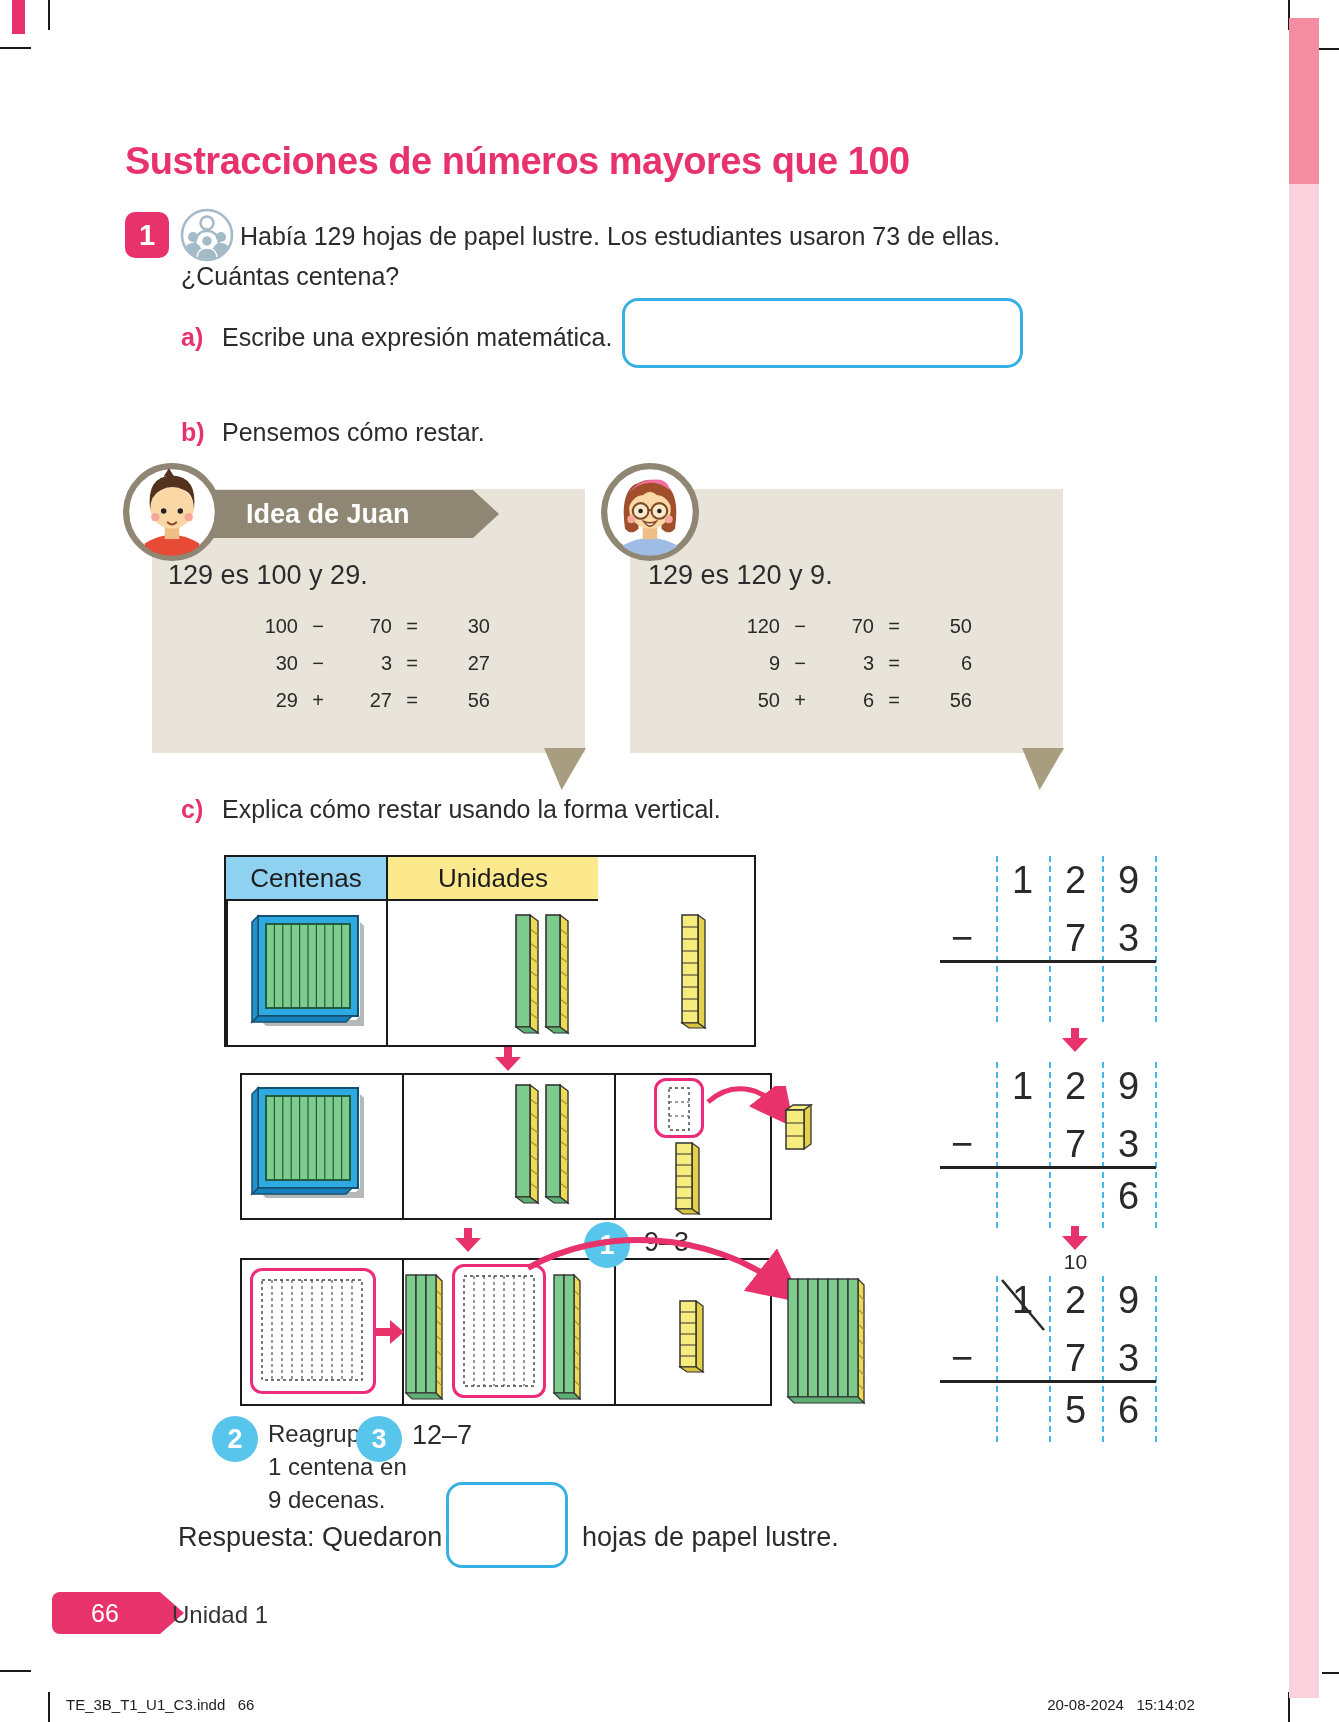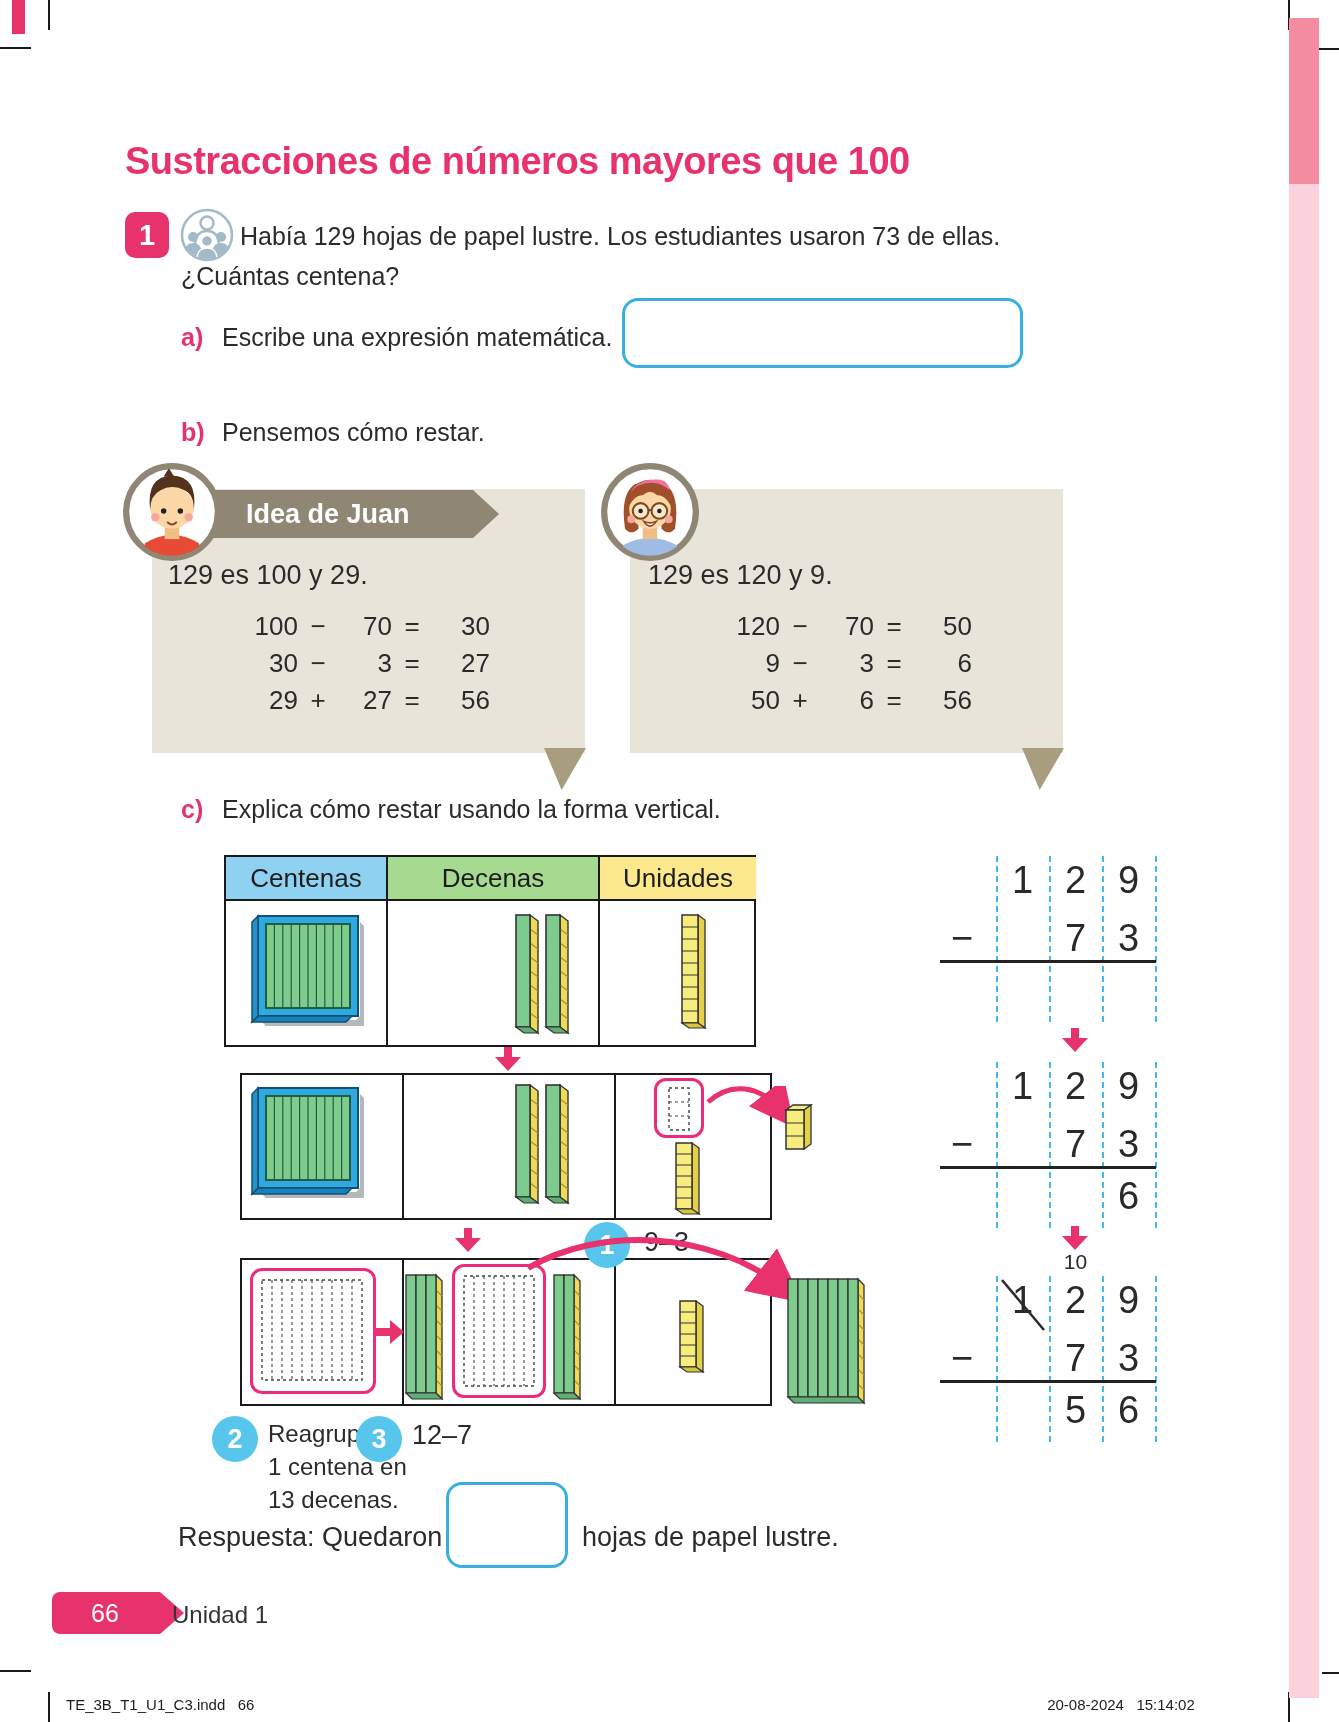--- a/index.html
+++ b/index.html
@@ -15,21 +15,21 @@
   .pink-label{color:#e8326c;font-weight:bold;font-size:25px;}
   .blue-box{border:3px solid #36b0e3;border-radius:16px;background:#fff;}
   .panel{background:#e8e4da;}
   .banner{height:48px;background:#8f8774;color:#fff;font-weight:bold;font-size:27px;
           display:flex;align-items:center;padding-left:42px;box-sizing:border-box;
           clip-path:polygon(0 0,calc(100% - 26px) 0,100% 50%,calc(100% - 26px) 100%,0 100%);
           border-radius:10px 0 0 10px;text-align:right;}
   .fold{width:42px;height:42px;background:#a89e7f;clip-path:polygon(0 0,100% 0,42% 100%);}
   .intro{font-size:27px;}
   .eq-row{display:grid;grid-template-columns:80px 40px 54px 40px 58px;height:37px;
-          font-size:26px;color:#2a2a2a;align-items:center;}
+          font-size:20px;color:#2a2a2a;align-items:center;}
   .eq-a,.eq-b,.eq-r{text-align:right;}
   .eq-op,.eq-eq{text-align:center;}
   .tgrid{position:absolute;border:2px solid #1a1a1a;box-sizing:border-box;display:grid;
          grid-template-columns:160px 212px 158px;background:#fff;}
   .th{display:flex;align-items:center;justify-content:center;font-size:26px;color:#1d1d1d;
       border-bottom:2px solid #1a1a1a;box-sizing:border-box;}
   .tc{box-sizing:border-box;}
   .bl{border-left:2px solid #1a1a1a;}
   .pinkbox{position:absolute;border:3px solid #ee2a7b;border-radius:12px;background:#fff;box-sizing:border-box;}
   .stepbadge{width:46px;height:46px;border-radius:50%;background:#57c5ec;color:#fff;
@@ -195,23 +195,20 @@
       <span class="eq-r">56</span>
   </div>
 
   <div class="abs pink-label" style="left:181px;top:795px">c)</div>
   <div class="abs body-txt" style="left:222px;top:795px">Explica cómo restar usando la forma vertical.</div>
 
   <div class="tgrid" style="left:224px;top:855px;width:532px;height:192px;grid-template-rows:44px 144px">
     <div class="th" style="background:#8fd1f1">
         <span>Centenas</span>
       </div>
-    <div class="th bl" style="background:#a6da90">
-        <span>Decenas</span>
-      </div>
     <div class="th bl" style="background:#fce98d">
         <span>Unidades</span>
       </div>
     <div class="tc"></div>
       <div class="tc bl"></div>
       <div class="tc bl"></div>
   </div>
 
   <div class="tgrid" style="left:240px;top:1073px;width:532px;height:147px">
     <div class="tc"></div>
@@ -363,21 +360,21 @@
     <rect x="52" y="3" width="10" height="118" fill="#7ecb8e" stroke="#333" stroke-width="1.4"></rect>
     <rect x="62" y="3" width="10" height="118" fill="#7ecb8e" stroke="#333" stroke-width="1.4"></rect>
     <polygon points="2,121 72,121 78,127 8,127" fill="#5fae74" stroke="#333" stroke-width="1.2"></polygon>
   </svg>
 
   <div class="abs stepbadge" style="left:212px;top:1416px">
     <span>2</span>
   </div>
   <div class="abs steptxt" style="left:268px;top:1420px">Reagrupa</div>
   <div class="abs steptxt" style="left:268px;top:1453px">1 centena en</div>
-  <div class="abs steptxt" style="left:268px;top:1486px">13 decenas.</div>
+  <div class="abs steptxt" style="left:268px;top:1486px">9 decenas.</div>
   <div class="abs stepbadge" style="left:356px;top:1416px">
     <span>3</span>
   </div>
   <div class="abs steplabel" style="left:412px;top:1420px">12–7</div>
 
   <div class="abs answer-txt" style="left:178px;top:1522px">Respuesta: Quedaron</div>
   <div class="abs blue-box" style="left:446px;top:1482px;width:116px;height:80px"></div>
   <div class="abs answer-txt" style="left:582px;top:1522px">hojas de papel lustre.</div>
 
   <div class="abs" style="left:940px;top:856px;width:230px;height:166px">

